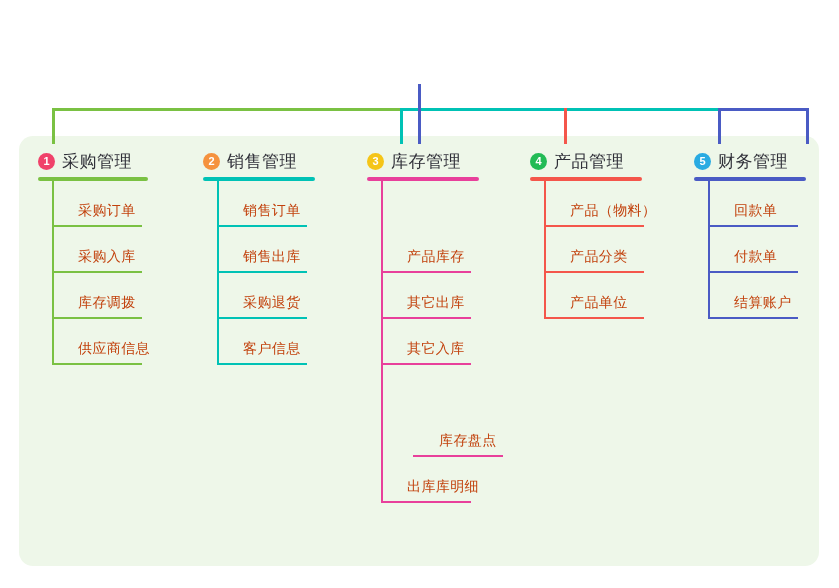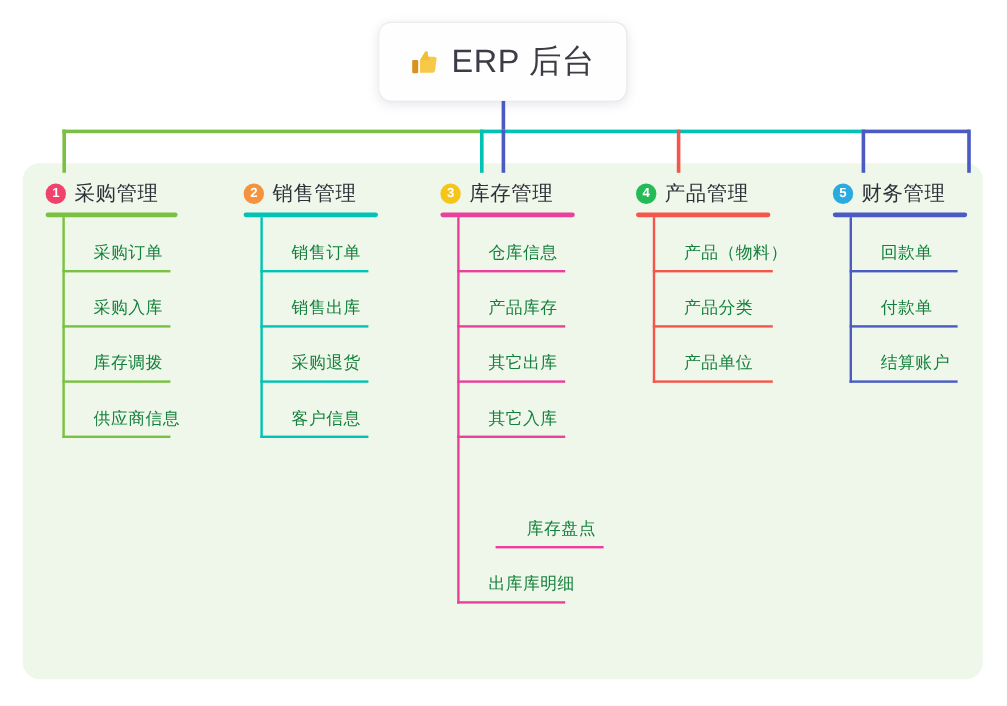--- a/index.html
+++ b/index.html
@@ -81,21 +81,21 @@
     width:2px;
   }
   .leaf{
     position:absolute;
     height:46px;
   }
   .leaf-label{
     position:absolute;
     left:26px;bottom:7px;
     font-size:14px;
-    color:#15803d;
+    color:#c2410c;
     white-space:nowrap;
     letter-spacing:.4px;
   }
   .leaf-rule{
     position:absolute;
     left:0;bottom:0;
     height:2px;
   }
 </style>
 </head>
@@ -111,30 +111,20 @@
       <div class="seg" style="left: 400px; top: 108px; width: 318px; height: 3px; background: rgb(0, 194, 181);"></div>
       <div class="seg" style="left: 718px; top: 108px; width: 90px; height: 3px; background: rgb(74, 91, 196);"></div>
       <div class="seg" style="left: 52px; top: 108px; width: 3px; height: 36px; background: rgb(122, 193, 67);"></div>
       <div class="seg" style="left: 400px; top: 108px; width: 3px; height: 36px; background: rgb(0, 194, 181);"></div>
       <div class="seg" style="left: 418px; top: 108px; width: 3px; height: 36px; background: rgb(74, 91, 196);"></div>
       <div class="seg" style="left: 564px; top: 108px; width: 3px; height: 36px; background: rgb(244, 86, 75);"></div>
       <div class="seg" style="left: 718px; top: 108px; width: 3px; height: 36px; background: rgb(74, 91, 196);"></div>
       <div class="seg" style="left: 806px; top: 108px; width: 3px; height: 36px; background: rgb(74, 91, 196);"></div>
     </div>
 
-  <div class="root-card">
-    <span class="thumb-icon">
-      <svg viewBox="0 0 24 24" width="24" height="24" aria-hidden="true">
-        <rect x="1.5" y="10" width="5" height="11" rx="1" fill="#d9921f"></rect>
-        <path d="M8 10.2 L12.2 3.2 C12.7 2.3 14.1 2.5 14.4 3.5 L14.9 7.2 L20 7.2 C21.2 7.2 22 8.2 21.8 9.3 L20.6 18.3 C20.45 19.6 19.5 20.6 18.3 20.6 L8 20.6 Z" fill="#f7c948"></path>
-        <path d="M8 10.2 L12.2 3.2 C12.7 2.3 14.1 2.5 14.4 3.5 L14.9 7.2 L16.2 7.2 L15.6 10.2 Z" fill="#f0b429" opacity=".55"></path>
-      </svg>
-    </span>
-    <span class="root-title">ERP 后台</span>
-  </div>
 
   <div id="columns">
       <div class="col" style="left: 38px; width: 150px;">
         <div class="col-head">
           <span class="badge" style="background: rgb(240, 66, 106);">1</span>
           <span class="col-title">采购管理</span>
         </div>
         <div class="head-rule" style="top: 32px; width: 110px; background: rgb(122, 193, 67);"></div>
         <div class="trunk" style="left: 14px; top: 36px; height: 184px; background: rgb(122, 193, 67);"></div>
         <div class="leaf" style="left: 14px; top: 36px; width: 90px;">
@@ -178,24 +168,20 @@
           <div class="leaf-rule" style="width: 90px; background: rgb(0, 194, 181);"></div>
         </div>
       </div>
       <div class="col" style="left: 367px; width: 152px;">
         <div class="col-head">
           <span class="badge" style="background: rgb(245, 197, 24);">3</span>
           <span class="col-title">库存管理</span>
         </div>
         <div class="head-rule" style="top: 32px; width: 112px; background: rgb(232, 64, 155);"></div>
         <div class="trunk" style="left: 14px; top: 36px; height: 322px; background: rgb(232, 64, 155);"></div>
-        <div class="leaf" style="left: 14px; top: 36px; width: 90px;">
-          <span class="leaf-label">仓库信息</span>
-          <div class="leaf-rule" style="width: 90px; background: rgb(232, 64, 155);"></div>
-        </div>
         <div class="leaf" style="left: 14px; top: 82px; width: 90px;">
           <span class="leaf-label">产品库存</span>
           <div class="leaf-rule" style="width: 90px; background: rgb(232, 64, 155);"></div>
         </div>
         <div class="leaf" style="left: 14px; top: 128px; width: 90px;">
           <span class="leaf-label">其它出库</span>
           <div class="leaf-rule" style="width: 90px; background: rgb(232, 64, 155);"></div>
         </div>
         <div class="leaf" style="left: 14px; top: 174px; width: 90px;">
           <span class="leaf-label">其它入库</span>

